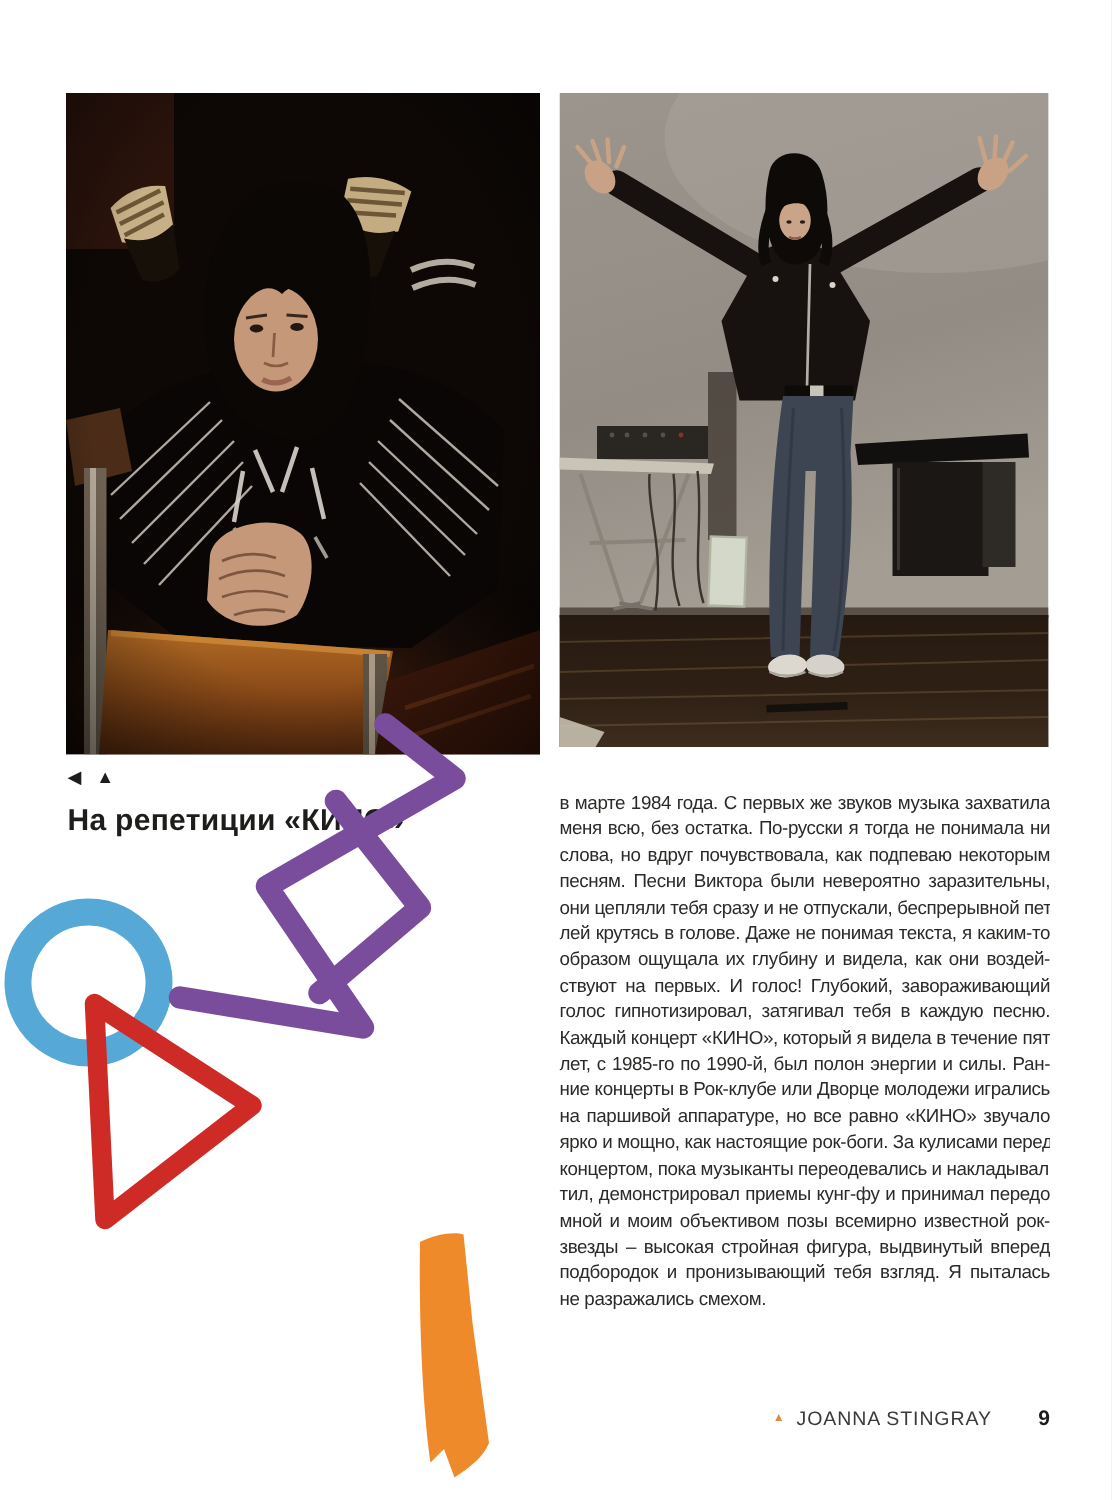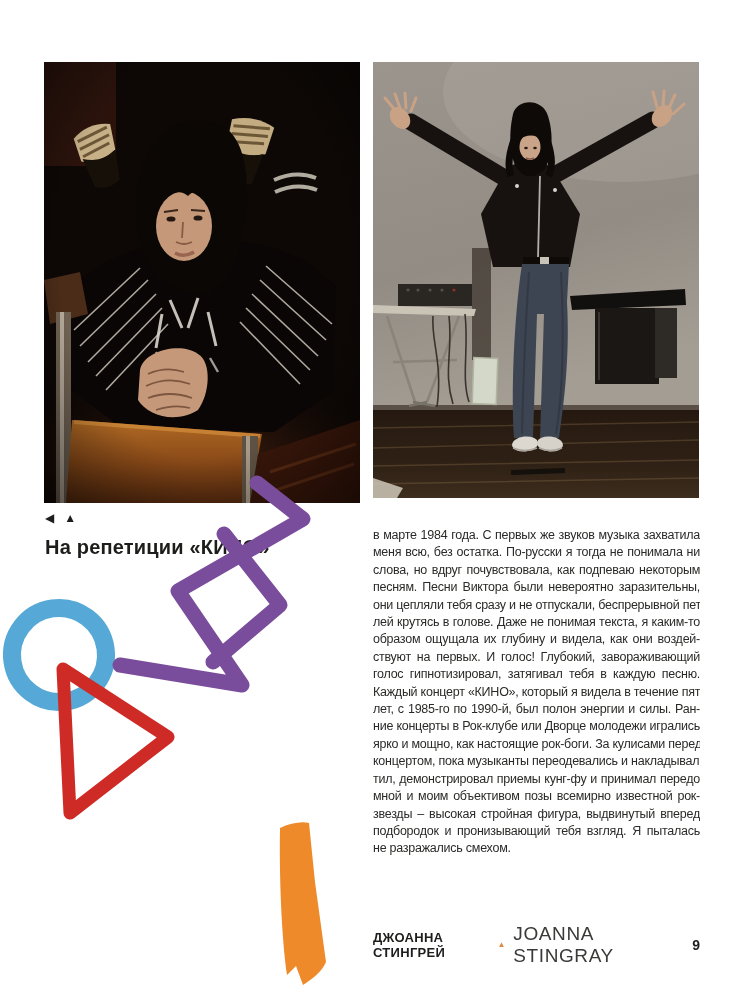--- a/index.html
+++ b/index.html
@@ -32,21 +32,21 @@
     width:100%;overflow:hidden;
   }
   .tline:last-child{text-align-last:left;}
 
   .footer{
     position:absolute;left:373px;top:936px;width:327px;height:18px;
     display:flex;align-items:center;justify-content:flex-end;
   }
   .footer .author-ru{font-size:13px;font-weight:bold;color:#1d1d1b;letter-spacing:0.3px;}
   .footer .sep{font-size:8px;color:var(--c-footer_triangle,#dd8c42);margin:0 8px 1px 8px;}
-  .footer .author-en{font-size:19px;color:#3a3a38;letter-spacing:0.6px;}
+  .footer .author-en{font-size:13px;color:#3a3a38;letter-spacing:0.6px;}
   .footer .page-num{font-size:14px;font-weight:bold;color:#1d1d1b;margin-left:31px;}
 </style>
 </head>
 <body>
 
 <div class="page">
 
   <figure class="photo photo-left">
     <svg width="316" height="441" viewBox="0 0 316 441">
       <defs>
@@ -236,29 +236,29 @@
       <div class="tline">слова, но вдруг почувствовала, как подпеваю некоторым</div>
       <div class="tline">песням. Песни Виктора были невероятно заразительны,</div>
       <div class="tline">они цепляли тебя сразу и не отпускали, беспрерывной пет-</div>
       <div class="tline">лей крутясь в голове. Даже не понимая текста, я каким-то</div>
       <div class="tline">образом ощущала их глубину и видела, как они воздей-</div>
       <div class="tline">ствуют на первых. И голос! Глубокий, завораживающий</div>
       <div class="tline">голос гипнотизировал, затягивал тебя в каждую песню.</div>
       <div class="tline">Каждый концерт «КИНО», который я видела в течение пяти</div>
       <div class="tline">лет, с 1985-го по 1990-й, был полон энергии и силы. Ран-</div>
       <div class="tline">ние концерты в Рок-клубе или Дворце молодежи игрались</div>
+      <div class="tline">на паршивой аппаратуре, но все равно «КИНО» звучало</div>
       <div class="tline">ярко и мощно, как настоящие рок-боги. За кулисами перед</div>
       <div class="tline">концертом, пока музыканты переодевались и накладывали</div>
       <div class="tline">тил, демонстрировал приемы кунг-фу и принимал передо</div>
       <div class="tline">мной и моим объективом позы всемирно известной рок-</div>
       <div class="tline">звезды – высокая стройная фигура, выдвинутый вперед</div>
       <div class="tline">подбородок и пронизывающий тебя взгляд. Я пыталась</div>
       <div class="tline">не разражались смехом.</div>
     </div>
 
   <div class="footer">
-    <span class="author-ru">ДЖОАННА СТИНГРЕЙ</span>
     <span class="sep">▲</span>
     <span class="author-en">JOANNA STINGRAY</span>
     <span class="page-num">9</span>
   </div>
 
 </div>
 
 </body></html>

